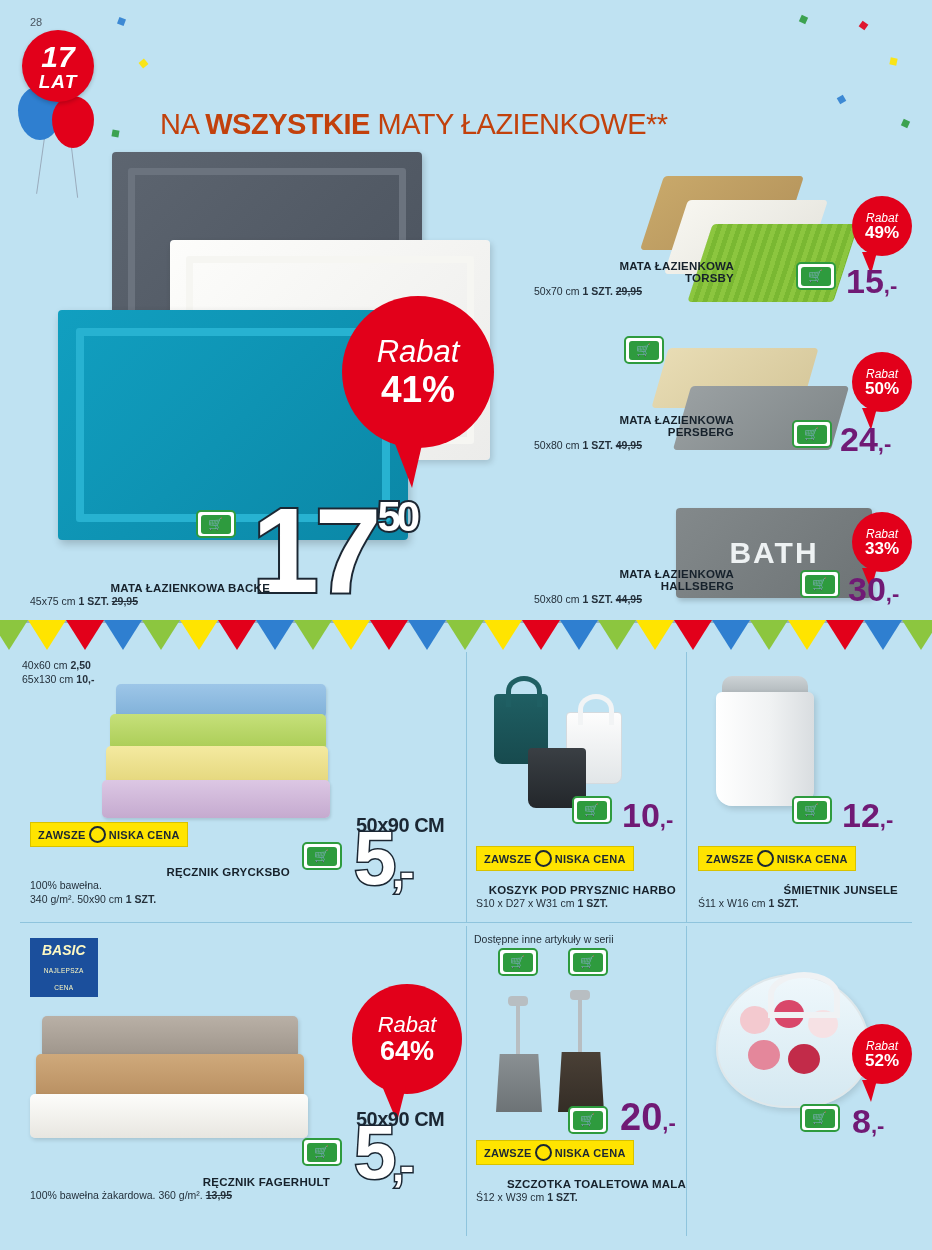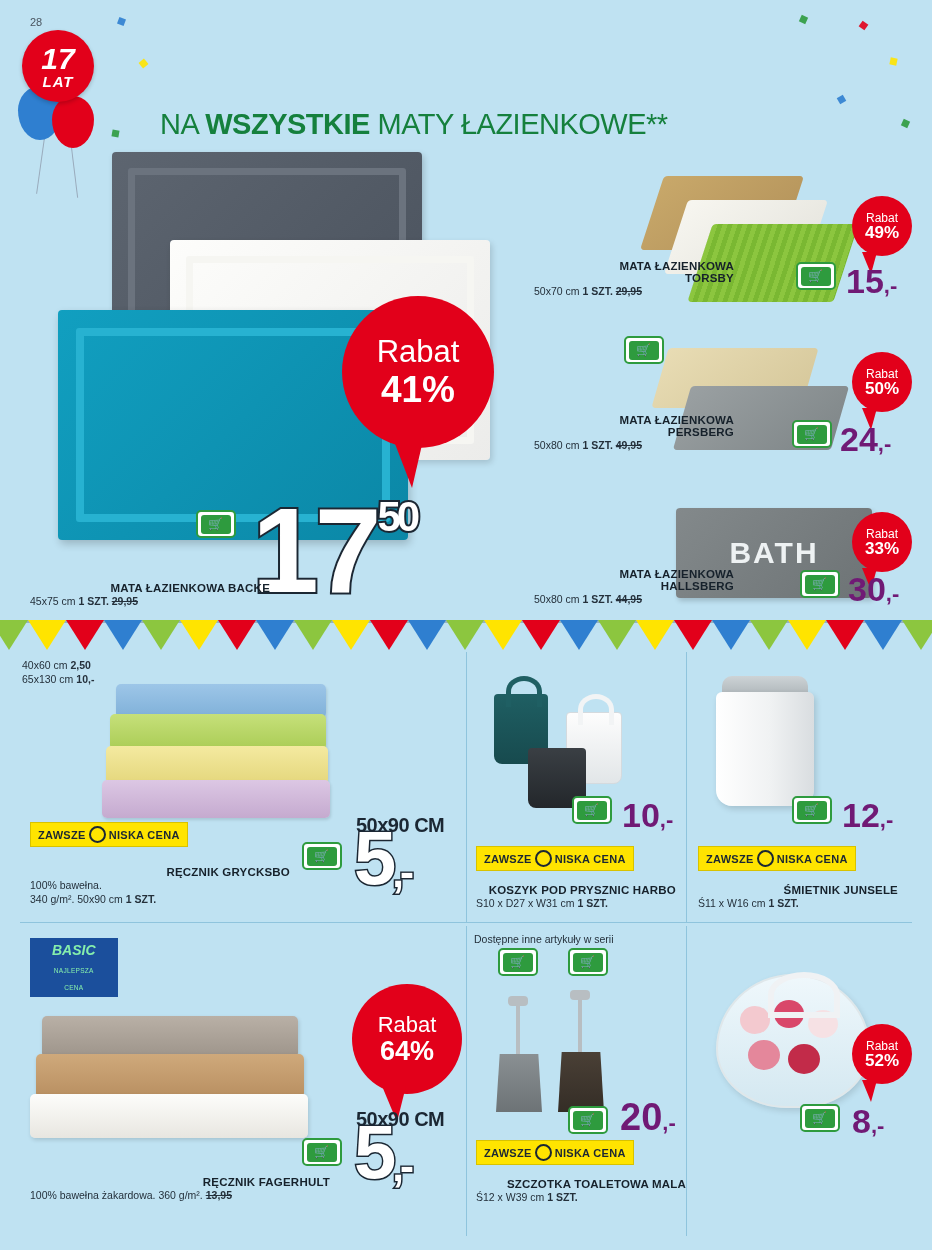--- a/index.html
+++ b/index.html
@@ -13,33 +13,33 @@
   .page{position:absolute;inset:0;}
 
   
   .page-num{position:absolute;left:30px;top:16px;font-size:11px;color:#4a5560;}
   .badge17{
     position:absolute;left:22px;top:30px;width:72px;height:72px;border-radius:50%;
     background:#e2001a;color:#fff;display:flex;flex-direction:column;align-items:center;
     justify-content:center;line-height:1;z-index:6;box-shadow:0 2px 4px rgba(0,0,0,.2);
   }
   .badge17 .n{font-size:30px;font-weight:bold;font-style:italic;}
-  .badge17 .t{font-size:15px;font-weight:bold;font-style:italic;letter-spacing:1px;}
+  .badge17 .t{font-size:19px;font-weight:bold;font-style:italic;letter-spacing:1px;}
   .balloon{position:absolute;border-radius:50% 50% 50% 50%/45% 45% 55% 55%;z-index:5;}
   .b1{left:18px;top:86px;width:44px;height:54px;background:#2f7fd0;}
   .b2{left:52px;top:96px;width:42px;height:52px;background:#e2001a;}
   .b-str{position:absolute;width:1px;background:#9ab;z-index:4;}
 
   .hdr-title{
     position:absolute;left:160px;top:28px;width:640px;
     font-size:68px;font-weight:bold;color:#e2001a;letter-spacing:-2px;line-height:.95;
   }
   .hdr-sub{
     position:absolute;left:160px;top:108px;width:700px;
-    font-size:29px;color:#15803d;letter-spacing:-.5px;
+    font-size:29px;color:#c2410c;letter-spacing:-.5px;
   }
   .hdr-sub b{font-weight:bold;}
 
   .confetti{position:absolute;width:7px;height:7px;opacity:.9;}
 
   
   .price-big{
     font-family:"Liberation Sans",sans-serif;font-weight:bold;color:#fff;
     -webkit-text-stroke:4px #1b2733;paint-order:stroke fill;
     font-size:120px;line-height:1;letter-spacing:-4px;
@@ -54,36 +54,36 @@
   }
   .cart .inner{
     width:30px;height:19px;background:#2e9b3e;border-radius:3px;
     display:flex;align-items:center;justify-content:center;color:#fff;font-size:12px;
   }
   .rabat-bubble{
     position:absolute;border-radius:50%;background:#e2001a;color:#fff;
     display:flex;flex-direction:column;align-items:center;justify-content:center;
     text-align:center;line-height:1;font-weight:bold;
   }
-  .rabat-bubble .r{font-weight:normal;}
+  .rabat-bubble .r{font-weight:normal;font-style:italic;}
   .rabat-bubble:after{
     content:"";position:absolute;border-style:solid;border-color:#e2001a transparent transparent transparent;
   }
   .prod-name{font-size:11.5px;font-weight:bold;letter-spacing:.2px;text-transform:uppercase;text-align:right;}
   .prod-desc{font-size:10.5px;color:#24303b;line-height:1.35;}
   .strike{text-decoration:line-through;font-weight:bold;}
   .zawsze{
     background:#ffe400;border:1px solid #d8c200;display:inline-flex;align-items:center;
     gap:3px;padding:3px 7px;font-size:11px;font-weight:bold;letter-spacing:.3px;color:#1b2733;
   }
   .zawsze .circ{
     width:13px;height:13px;border-radius:50%;border:2px solid #1b2733;display:inline-block;
   }
   .basic{
-    background:#1b4f9c;color:#86efac;padding:3px 22px;text-align:center;line-height:1.1;
+    background:#1b4f9c;color:#fef9c3;padding:3px 12px;text-align:center;line-height:1.1;
     display:inline-block;
   }
   .basic .b1t{font-size:14px;font-weight:bold;font-style:italic;}
   .basic .b2t{font-size:6.5px;letter-spacing:.3px;}
   .size-lbl{font-size:20px;font-weight:bold;color:#1b2733;letter-spacing:-.5px;}
 
   
   .flags{position:absolute;left:0;width:932px;height:34px;overflow:hidden;}
   .flag{position:absolute;top:0;width:0;height:0;border-left:19px solid transparent;border-right:19px solid transparent;border-top:30px solid #ccc;}
   .flagline{position:absolute;left:0;top:0;width:932px;height:3px;background:#1b2733;opacity:.25;}

